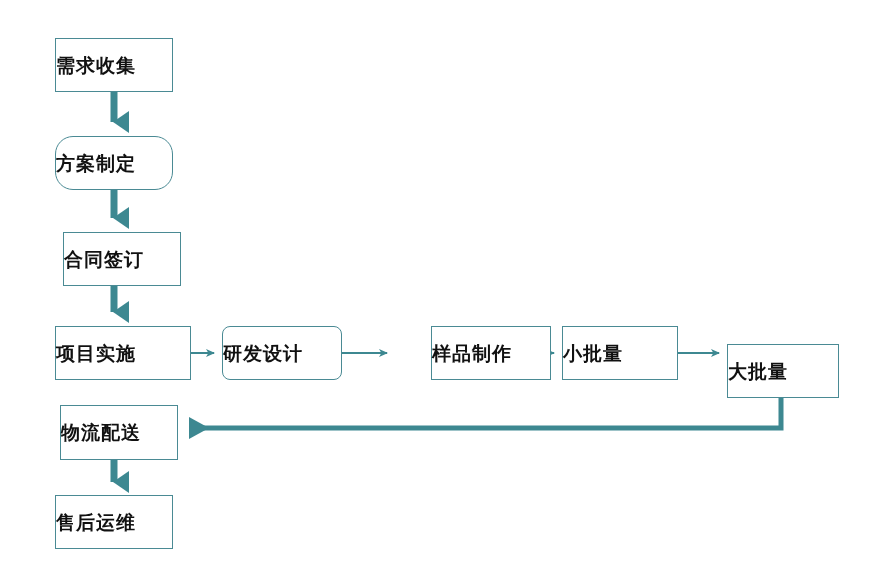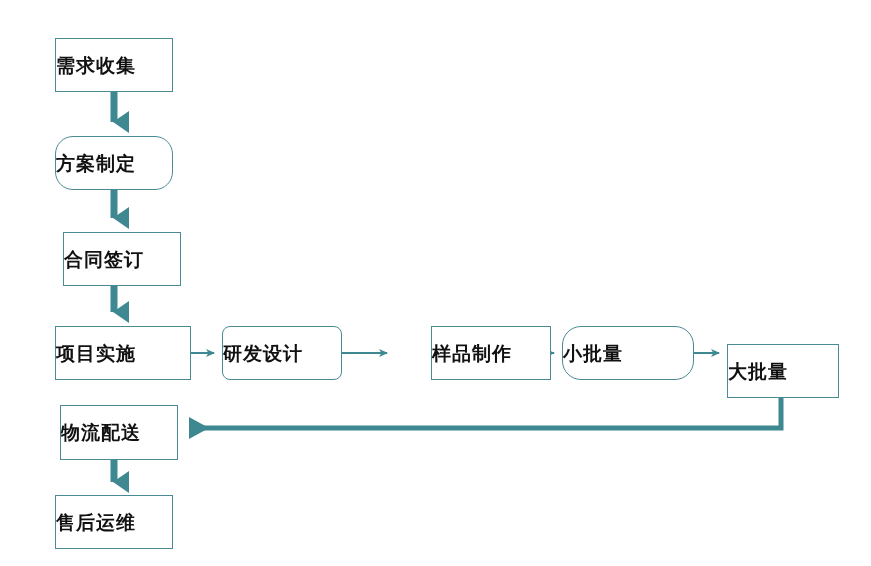--- a/index.html
+++ b/index.html
@@ -100,21 +100,21 @@
   </div>
 
   <div class="node" style="left:222px; top:326px; width:120px; height:54px;border-radius:8px;">
     <span class="node-label">研发设计</span>
   </div>
 
   <div class="node" style="left:395px; top:326px; width:120px; height:54px;margin-left:36px;">
     <span class="node-label">样品制作</span>
   </div>
 
-  <div class="node" style="left:562px; top:326px; width:132px; height:54px;border-radius:19px;">
+  <div class="node" style="left:562px; top:326px; width:116px; height:54px;">
     <span class="node-label">小批量</span>
   </div>
 
   <div class="node" style="left:727px; top:344px; width:112px; height:54px;">
     <span class="node-label">大批量</span>
   </div>
 
   <div class="node" style="left:60px; top:405px; width:118px; height:55px;">
     <span class="node-label">物流配送</span>
   </div>

